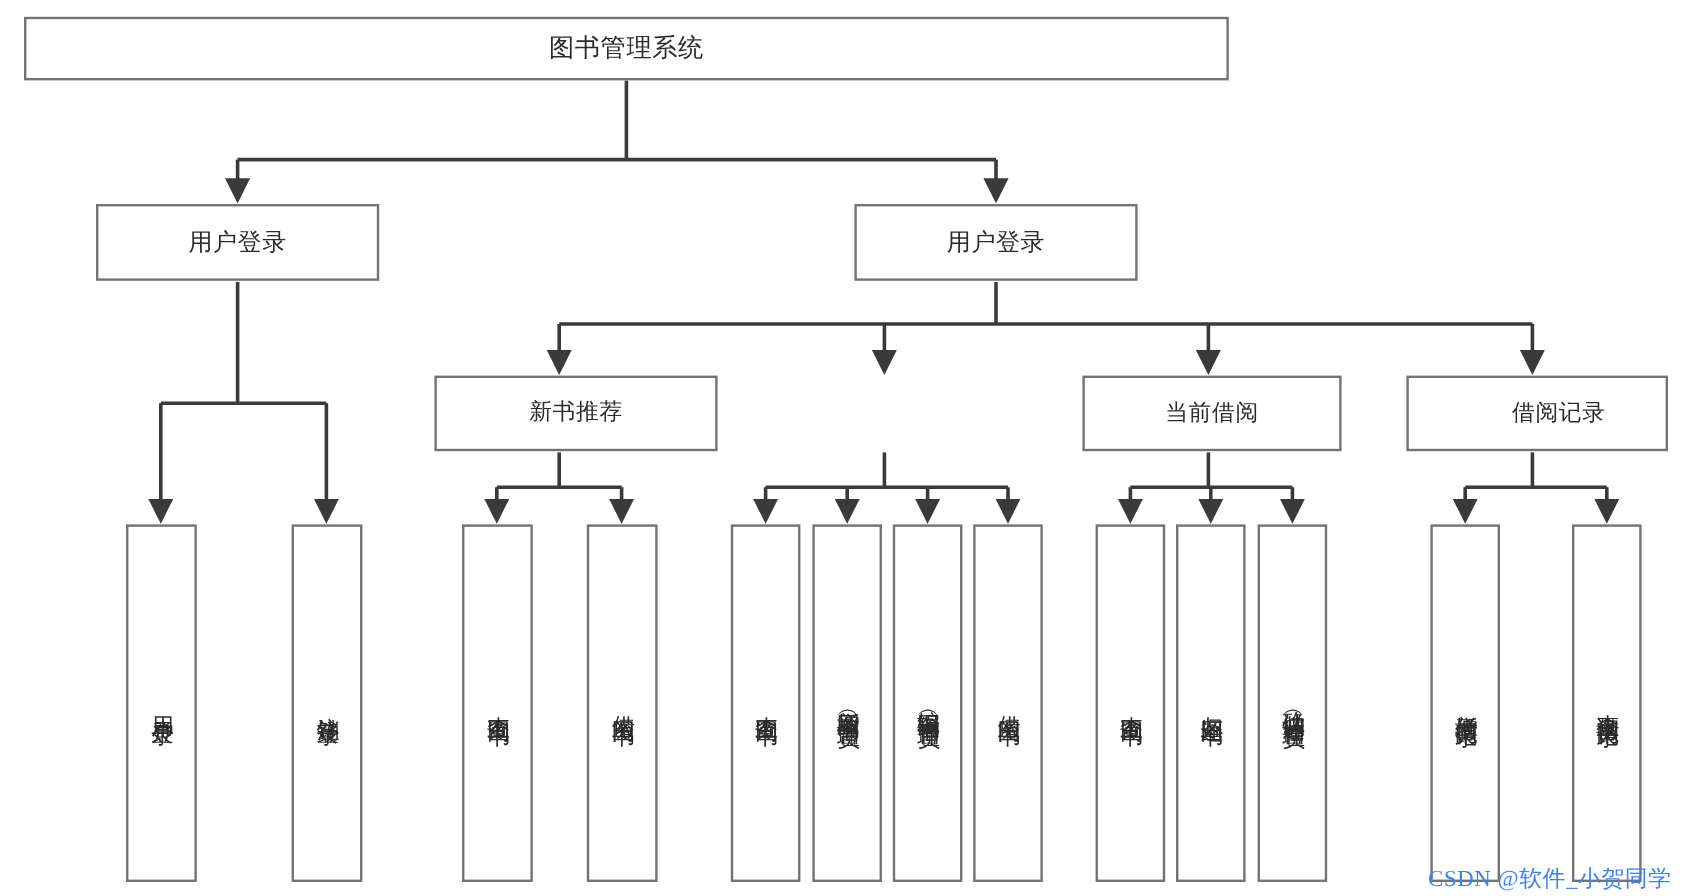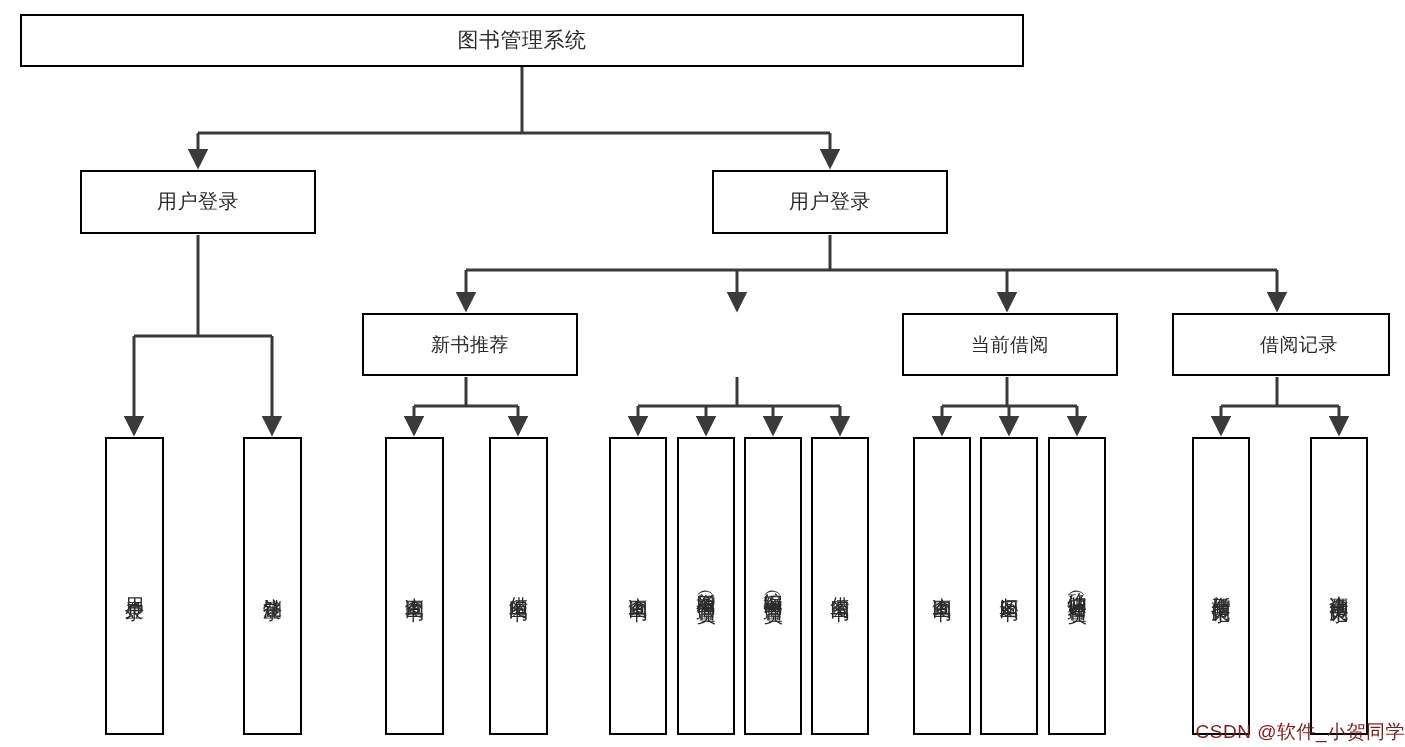--- a/index.html
+++ b/index.html
@@ -23,21 +23,21 @@
     left: 0;
     top: 0;
     width: 1405px;
     height: 747px;
     pointer-events: none;
   }
   .node {
     position: absolute;
     box-sizing: border-box;
     background: #ffffff;
-    border: 2px solid #000000;
+    border: 2px solid #737373;
     display: flex;
     align-items: center;
     justify-content: center;
     color: #2b2b2b;
   }
   .node.root  { font-size: 21px; }
   .node.lvl2  { font-size: 20px; }
   .node.lvl3  { font-size: 19px; }
   .node.leaf  { font-size: 19px; }
   .node .cap {
@@ -48,27 +48,27 @@
   .node.leaf .cap {
     writing-mode: vertical-rl;
     text-orientation: upright;
     letter-spacing: 2px;
     line-height: 1.05;
     text-align: center;
     max-height: 288px;
   }
   .watermark {
     position: absolute;
-    right: 0;
+    right: 12px;
     bottom: 2px;
     font-size: 19px;
-    color: #7f1d1d;
+    color: #3b82f6;
     letter-spacing: 0.5px;
     white-space: nowrap;
-    font-family: Liberation Sans, sans-serif;
+    font-family: Liberation Serif, serif;
   }
 </style>
 </head>
 <body>
 
 <div id="canvas">
 
   <svg class="wires" viewBox="0 0 1405 747" xmlns="http://www.w3.org/2000/svg">
     <defs>
       <marker id="arrow" viewBox="0 0 12 12" refX="10" refY="6" markerWidth="7" markerHeight="7" orient="auto-start-reverse">
@@ -123,21 +123,21 @@
     <span class="cap">图书管理系统</span>
   </div>
 
   <div class="node lvl2" style="left:80px; top:170px; width:236px; height:64px;">
     <span class="cap">用户登录</span>
   </div>
   <div class="node lvl2" style="left:712px; top:170px; width:236px; height:64px;">
     <span class="cap">用户登录</span>
   </div>
 
-  <div class="node lvl3" style="left:362px; top:313px; width:216px; height:63px;">
+  <div class="node lvl3" style="left:362px; top:313px; width:236px; height:63px;font-family:Liberation Serif, serif;">
     <span class="cap">新书推荐</span>
   </div>
   <div class="node lvl3" style="left:902px; top:313px; width:216px; height:63px;">
     <span class="cap">当前借阅</span>
   </div>
   <div class="node lvl3" style="left:1172px; top:313px; width:218px; height:63px;padding-left:36px;">
     <span class="cap">借阅记录</span>
   </div>
 
   <div class="node leaf" style="left:105px; top:437px; width:59px; height:298px;">

